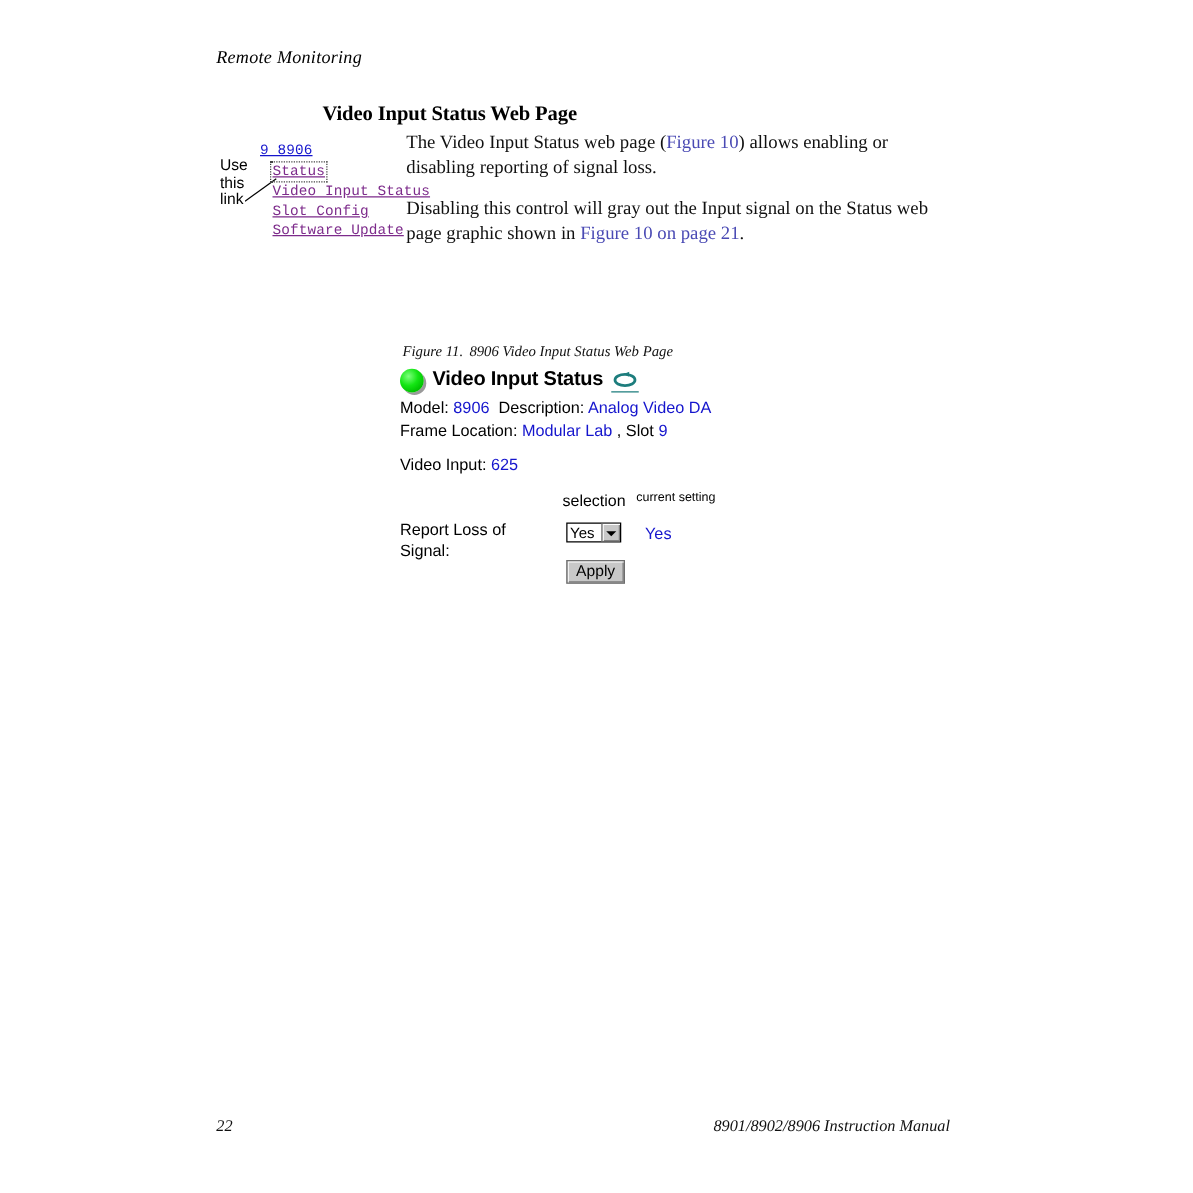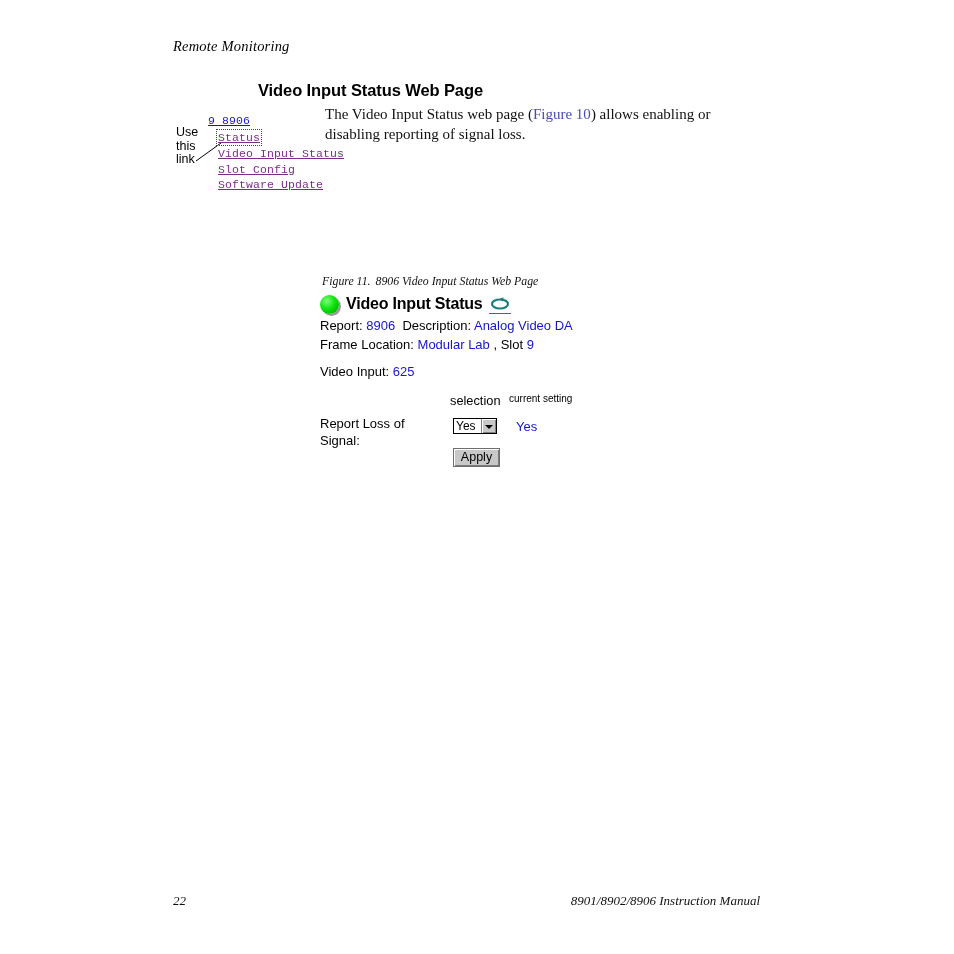--- a/index.html
+++ b/index.html
@@ -26,21 +26,21 @@
     font-size: 14.5px;
     color: #000;
     letter-spacing: 0.2px;
   }
 
   
   .section-heading {
     position: absolute;
     left: 258px;
     top: 81px;
-    font-family: Liberation Sans, sans-serif;
+    font-family: Liberation Serif, serif;
     font-weight: bold;
     font-size: 16.5px;
     letter-spacing: -0.1px;
     color: #000;
   }
 
   
   .callout {
     position: absolute;
     left: 176px;
@@ -299,20 +299,21 @@
   <span class="nav-focus"><a class="navlink nav-visited">Status</a></span>
   <a class="navlink nav-visited nav-indent">Video Input Status</a>
   <a class="navlink nav-visited nav-indent">Slot Config</a>
   <a class="navlink nav-visited nav-indent">Software Update</a>
 </div>
 
 <div class="body-col">
   <p class="body"><span>The Video Input Status web page (</span><a class="xref">Figure 10</a><span>) allows enabling or disabling reporting of signal loss.</span></p>
 
 
+  <p class="body"><span>Disabling this control will gray out the Input signal on the Status web page graphic shown in </span><a class="xref">Figure 10 on page 21</a><span>.</span></p>
 
 </div>
 
 <div class="fig-caption">
   <span class="num">Figure 11.</span><span>8906 Video Input Status Web Page</span>
 </div>
 
 <div class="webshot">
 
   <div class="ws-title-row">
@@ -320,21 +321,21 @@
     <span class="ws-title">Video Input Status</span>
     <span class="refresh-icon">
       <svg width="22" height="14" viewBox="0 0 22 14">
         <path d="M3 8 a8 4.5 0 1 1 16 0 a8 4.5 0 1 1 -16 0" fill="none" stroke="#1d7d7d" stroke-width="2.2"></path>
         <path d="M10 3.2 L14.4 1.3 L14.0 5.4 Z" fill="#1d7d7d"></path>
       </svg>
     </span>
   </div>
 
   <div class="ws-line">
-    <span>Report:</span>
+    <span>Model:</span>
     <span class="val">8906</span>&nbsp;
     <span>Description:</span>
     <span class="val">Analog Video DA</span>
   </div>
 
   <div class="ws-line">
     <span>Frame Location:</span>
     <span class="val">Modular Lab</span>
     <span>, Slot</span>
     <span class="val">9</span>

